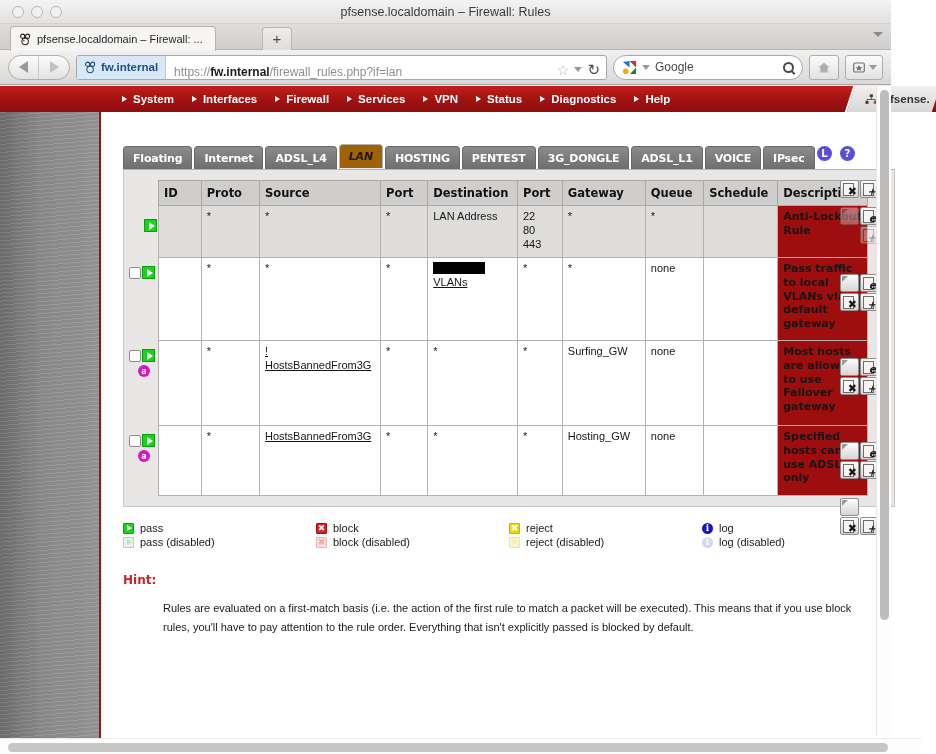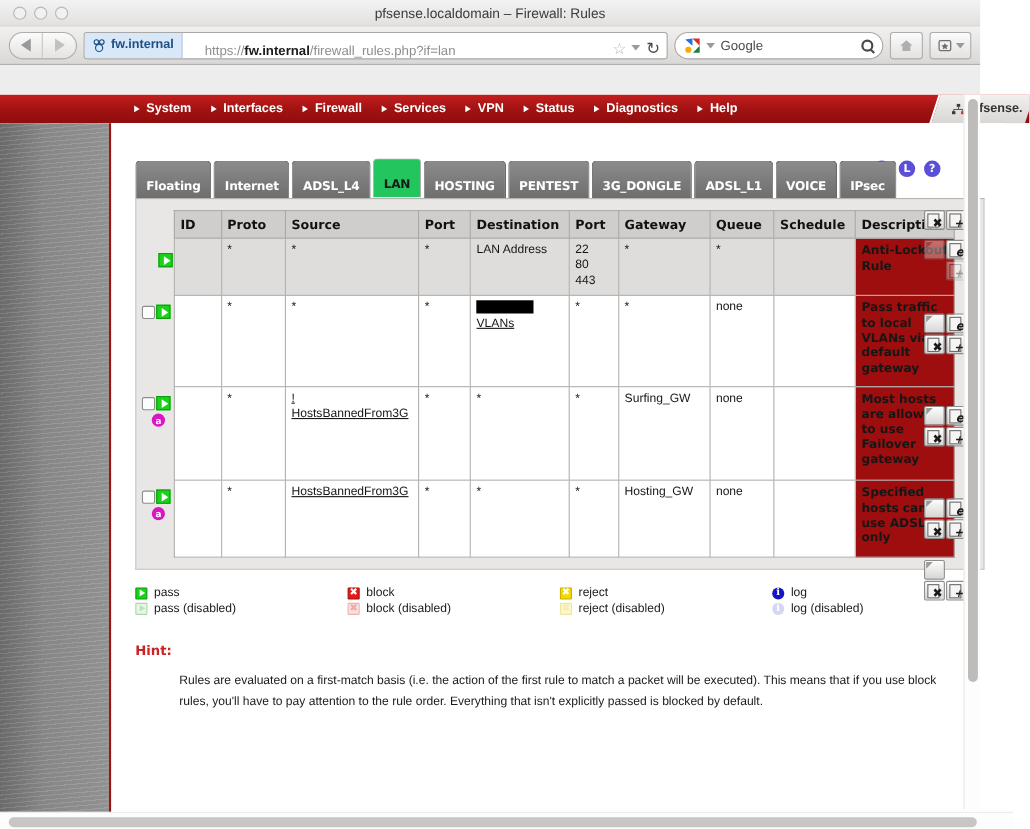--- a/index.html
+++ b/index.html
@@ -119,21 +119,21 @@
     height: 100%;
     display: flex; align-items: center; gap: 4px;
     padding: 0 7px;
     border-right: 1px solid #b6cbe2;
     color: #1d4f84;
     font-weight: bold;
     font-size: 11.5px;
     flex: none;
   }
   .url-text {
-    padding-left: 20px;
+    padding-left: 8px;
     color: #8e8e8e;
     font-size: 12px;
     white-space: nowrap;
     flex: 1;
     margin-top: 47px;
   }
   .url-text b { color: #1a1a1a; font-weight: bold; }
   .url-icons { display:flex; align-items:center; gap:5px; padding-right:6px; flex:none; }
   .star { font-size: 14px; color: #b3b2b1; }
   .dropcaret { width:0;height:0;border-left:4px solid transparent;border-right:4px solid transparent;border-top:5px solid #9b9a99; }
@@ -294,34 +294,35 @@
     display: flex; align-items: flex-end;
     gap: 2px;
     margin-left: 0px;
     position: relative;
     z-index: 3;
   }
   .rt {
     background: linear-gradient(#8c8b8b,#6f6e6e);
     color: #ffffff;
     font-size: 11px; font-weight: bold;
-    padding: 16px 9px 4px 9px;
+    padding: 5px 9px 4px 9px;
     border-radius: 4px 4px 0 0;
     border: 1px solid #6a6969;
     border-bottom: none;
     white-space: nowrap;
     font-family: "DejaVu Sans", sans-serif;
     letter-spacing: -0.2px;
   }
   .rt.active {
-    background: #22c55e;
+    background: #a16207;
     color: #1a1a1a;
     border: 1px solid #b5b4b3;
     border-bottom: 1px solid #f0efee;
     padding-bottom: 5px;
+    font-style: italic;
   }
 
   
   .table-wrap {
     background: #e8e7e6;
     border: 1px solid #c8c7c6;
     border-top: 1px solid #b5b4b3;
     padding: 10px 8px 10px 34px;
     position: relative;
     width: 772px;
@@ -526,20 +527,33 @@
 
   <div class="titlebar">
     <div class="traffic">
       <span></span>
       <span></span>
       <span></span>
     </div>
     <div class="win-title">pfsense.localdomain – Firewall: Rules</div>
   </div>
 
+  <div class="tabstrip">
+    <div class="tab">
+      <svg class="favicon" viewBox="0 0 16 16">
+        <circle cx="4.5" cy="4" r="2.6" fill="none" stroke="#222" stroke-width="1.3"></circle>
+        <circle cx="10.5" cy="4" r="2.6" fill="none" stroke="#222" stroke-width="1.3"></circle>
+        <circle cx="7.5" cy="10.5" r="4" fill="#fff" stroke="#222" stroke-width="1.3"></circle>
+        <circle cx="6" cy="9.5" r="1.1" fill="#c0392b"></circle>
+      </svg>
+      <span>pfsense.localdomain – Firewall: ...</span>
+    </div>
+    <div class="newtab">+</div>
+    <div class="taballdrop"></div>
+  </div>
 
   <div class="navbar">
     <div class="navbtns">
       <div class="navbtn">
           <i class="tri-l"></i>
         </div>
       <div class="navbtn">
           <i class="tri-r"></i>
         </div>
     </div>

